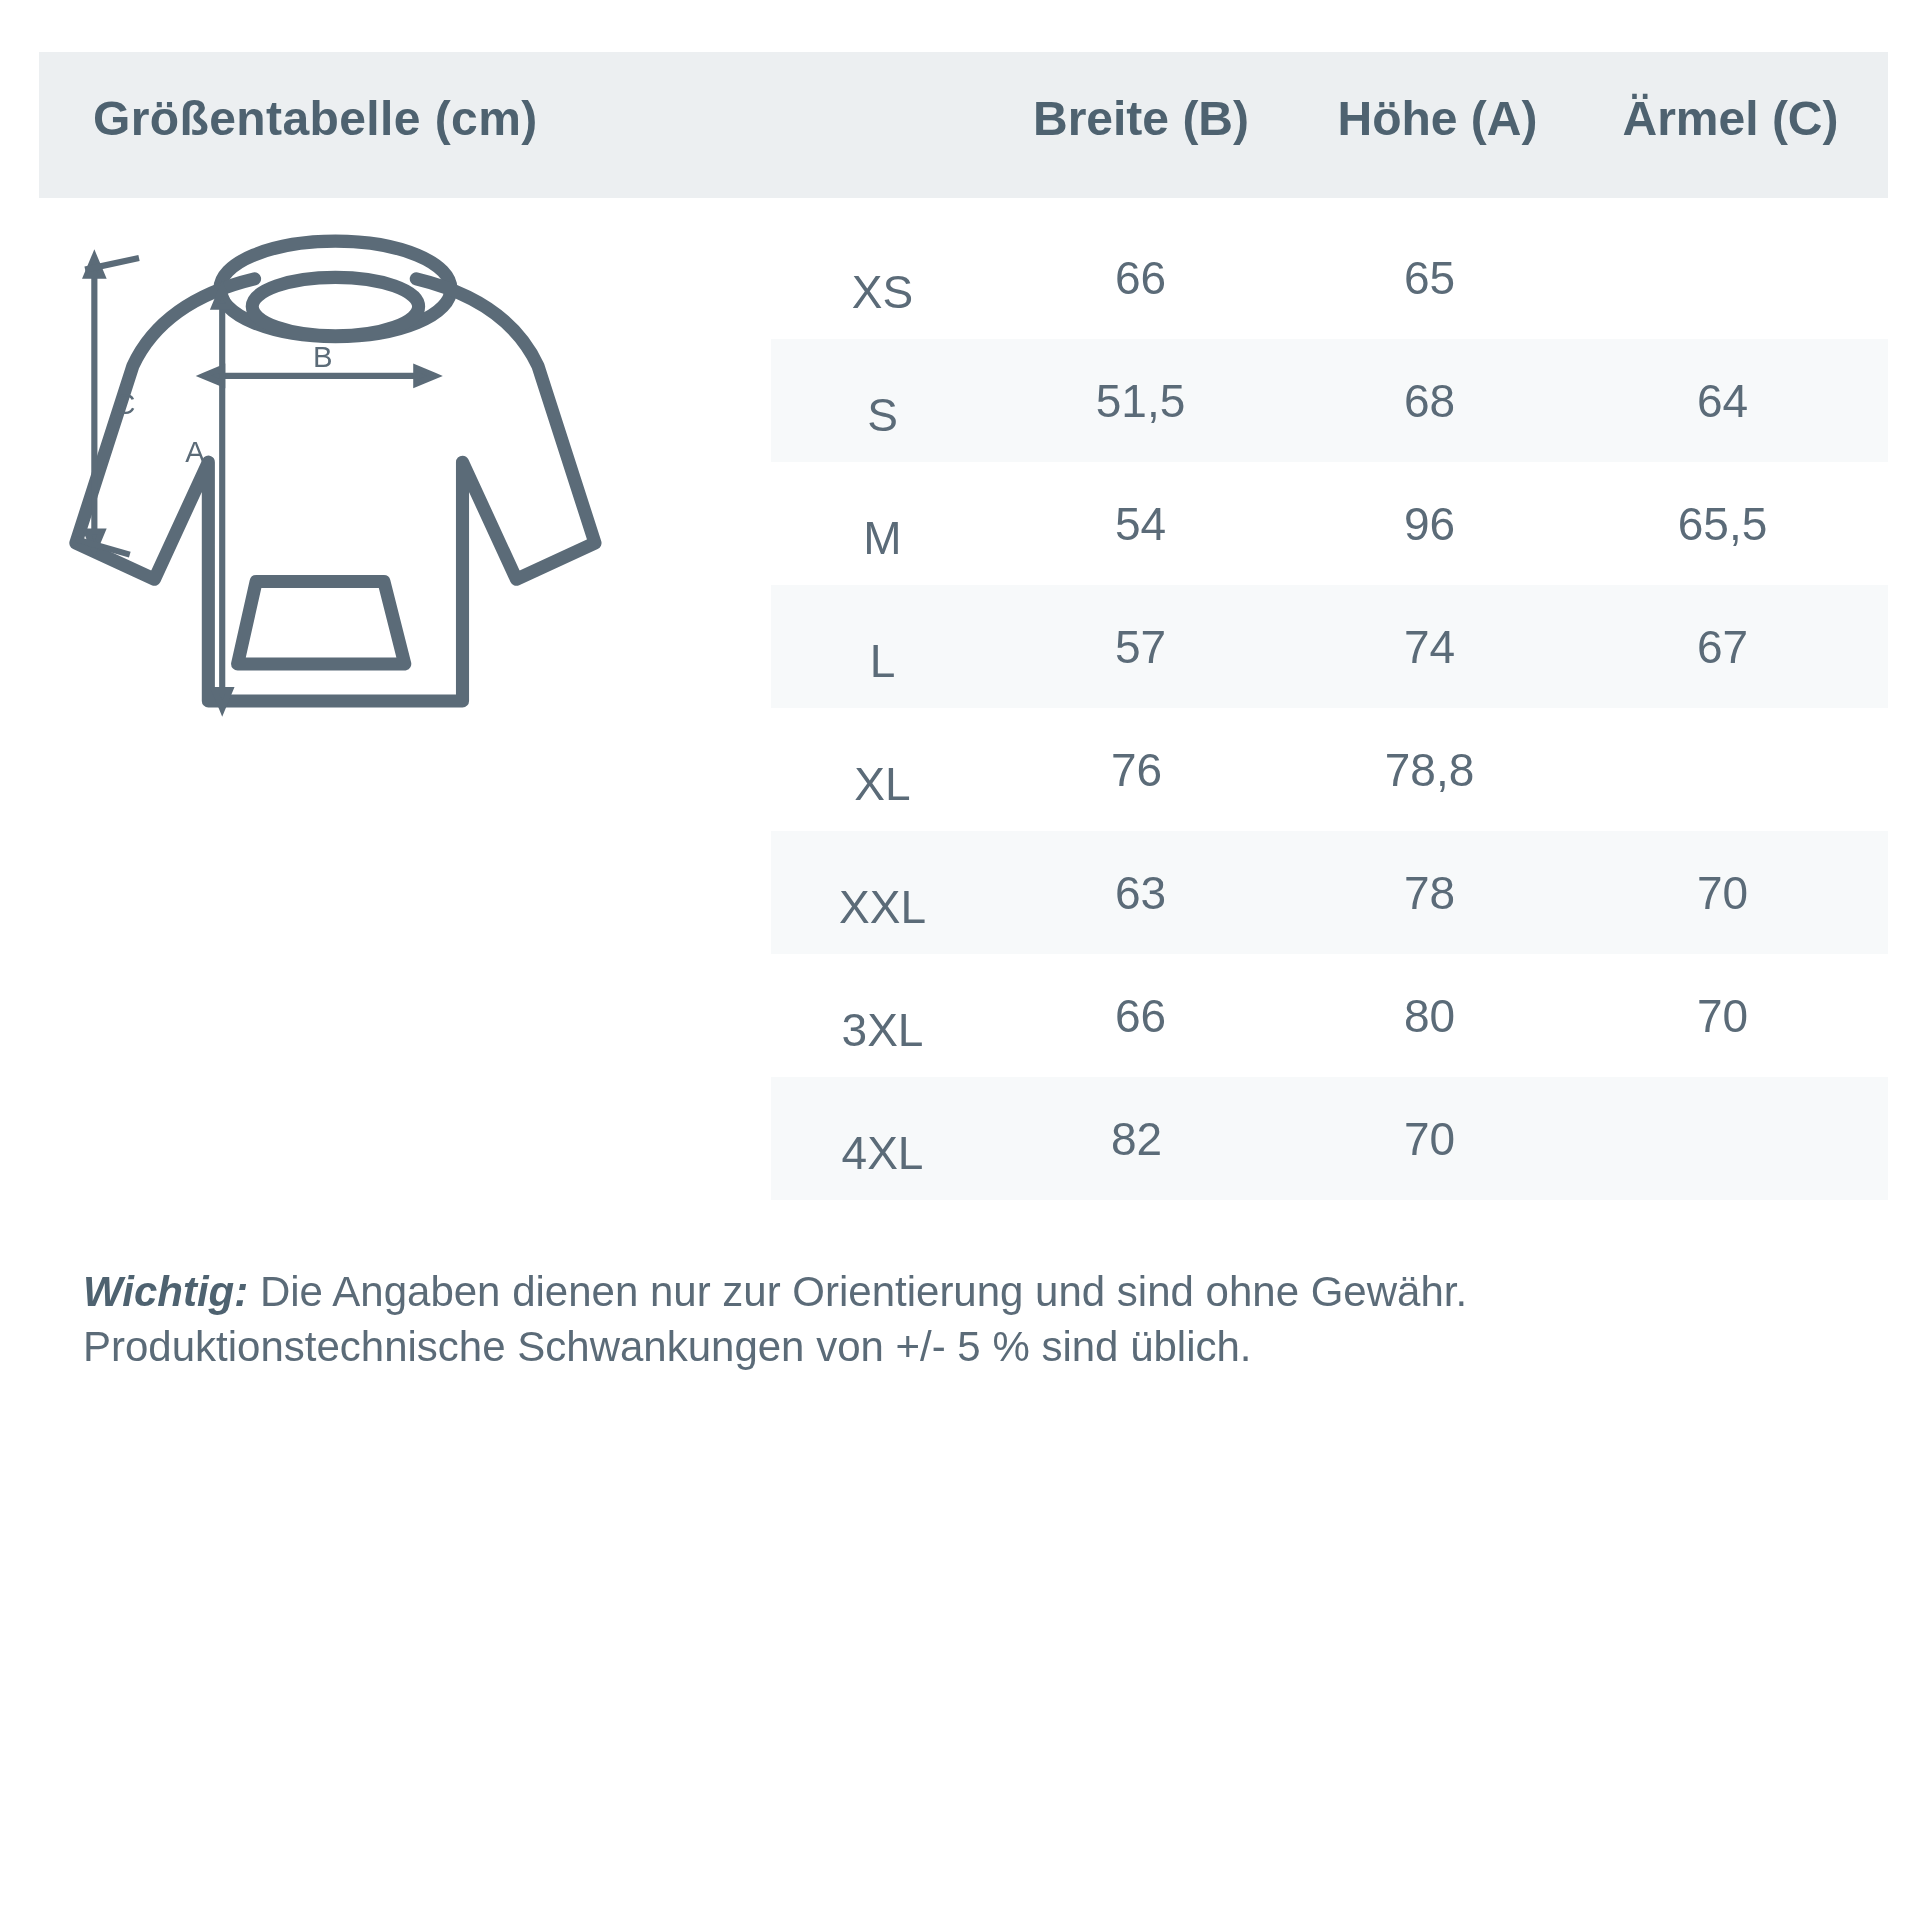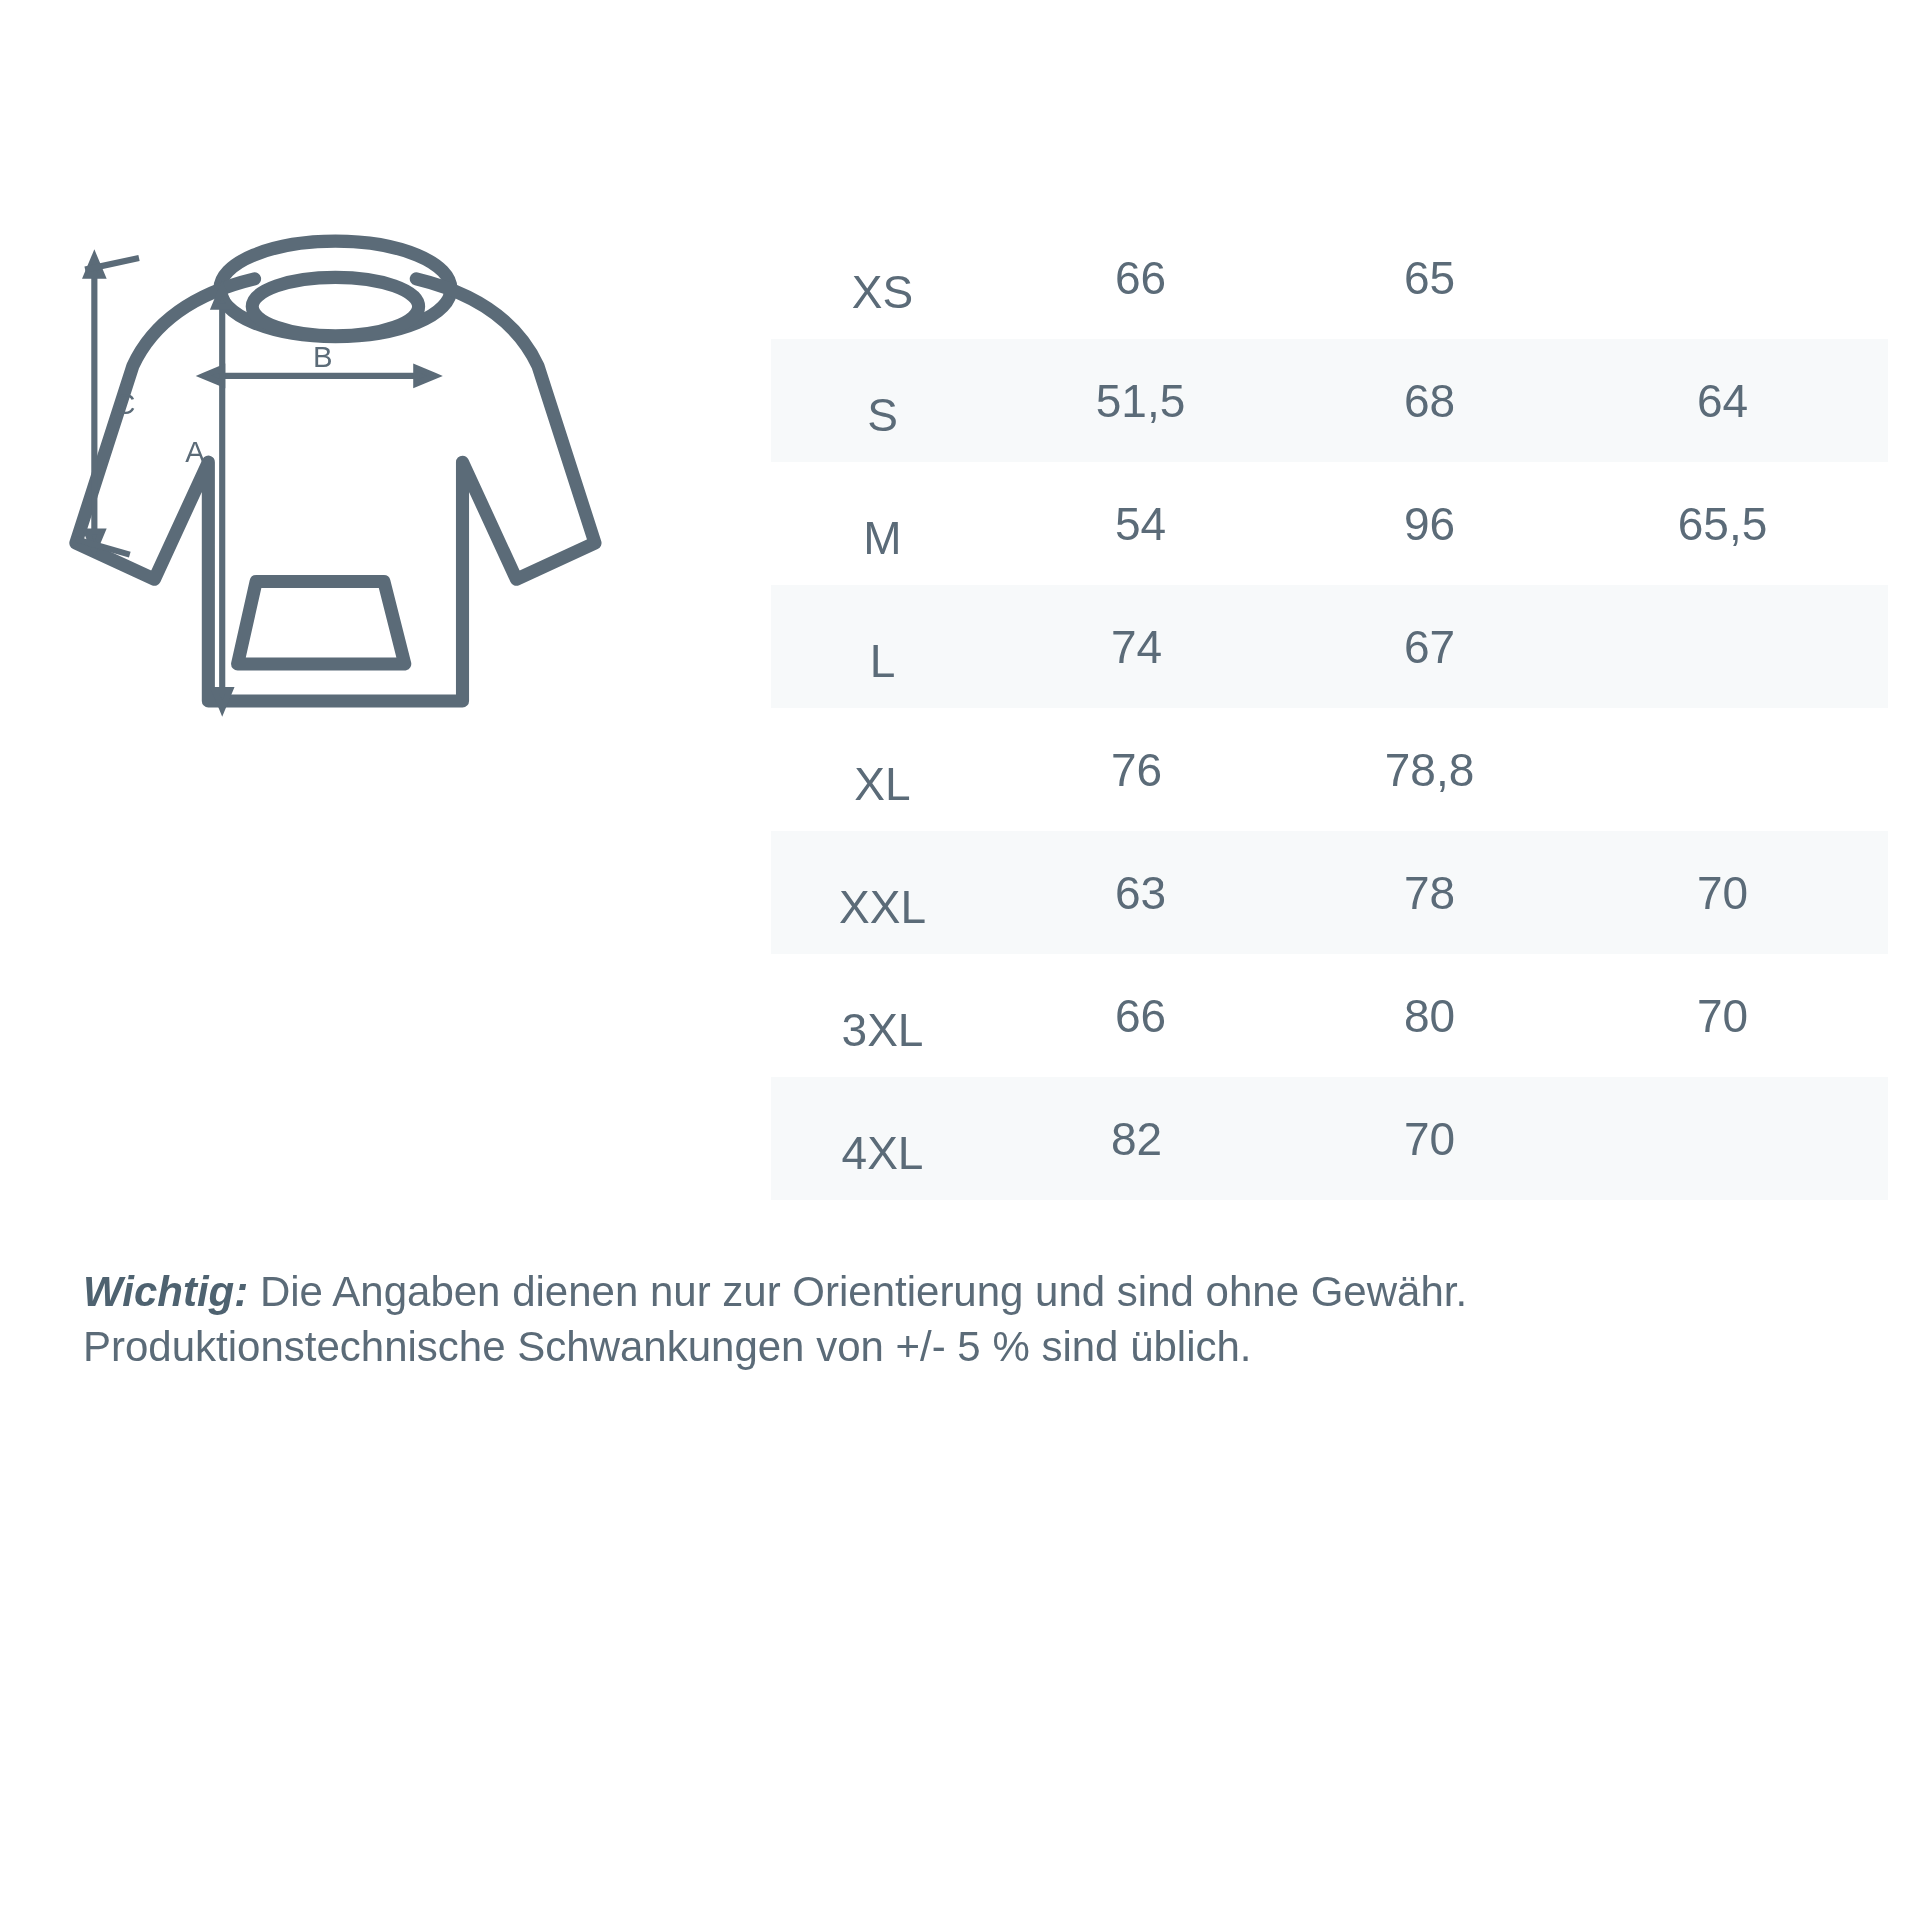--- a/index.html
+++ b/index.html
@@ -108,20 +108,28 @@
     font-weight: bold;
     color: #4e6270;
     font-style: italic;
   }
 </style>
 </head>
 <body>
 
 <div class="page">
 
+  <div class="header-band">
+    <div class="header-title">Größentabelle (cm)</div>
+    <div class="header-cols">
+      <div class="header-col c1">Breite (B)</div>
+      <div class="header-col c2">Höhe (A)</div>
+      <div class="header-col c3">Ärmel (C)</div>
+    </div>
+  </div>
 
   <div class="illustration">
     <svg width="724" height="601" viewBox="0 0 940 780" xmlns="http://www.w3.org/2000/svg">
       <g fill="none" stroke="#5b6b78" stroke-width="17" stroke-linejoin="round" stroke-linecap="round">
 
         <ellipse cx="355" cy="75" rx="150" ry="62"></ellipse>
 
         <ellipse cx="355" cy="98" rx="108" ry="38"></ellipse>
 
         <path d="M250 62
@@ -181,20 +189,21 @@
 
     <div class="row">
       <div class="cell size">M</div>
       <div class="cell width">54</div>
       <div class="cell height">96</div>
       <div class="cell sleeve">65,5</div>
     </div>
 
     <div class="row alt">
       <div class="cell size">L</div>
+      <div class="cell width">57</div>
       <div class="cell height">74</div>
       <div class="cell sleeve">67</div>
     </div>
 
     <div class="row">
       <div class="cell size">XL</div>
       <div class="cell height">76</div>
       <div class="cell sleeve">78,8</div>
     </div>
 

